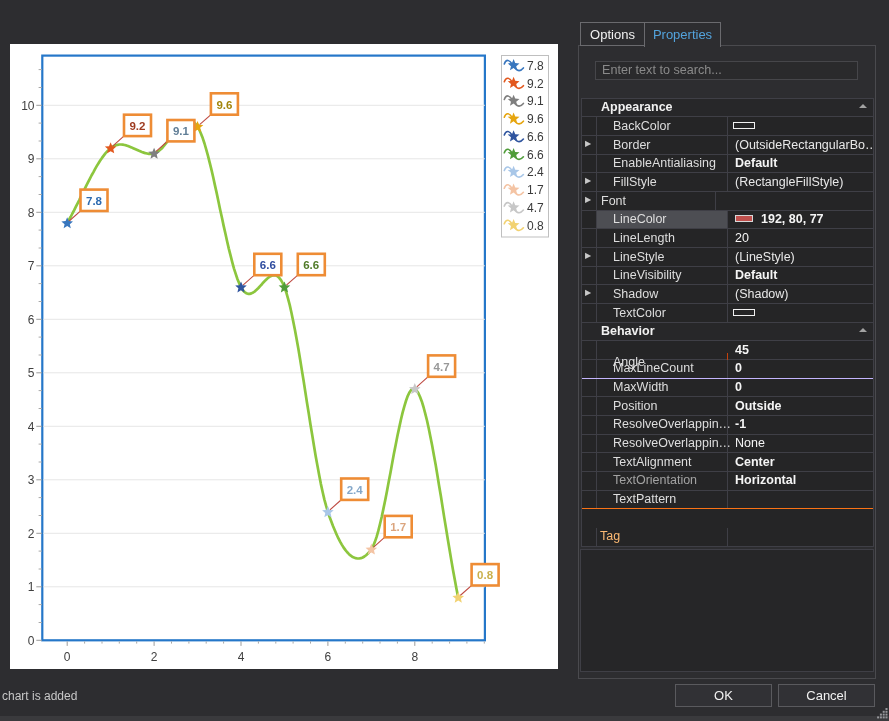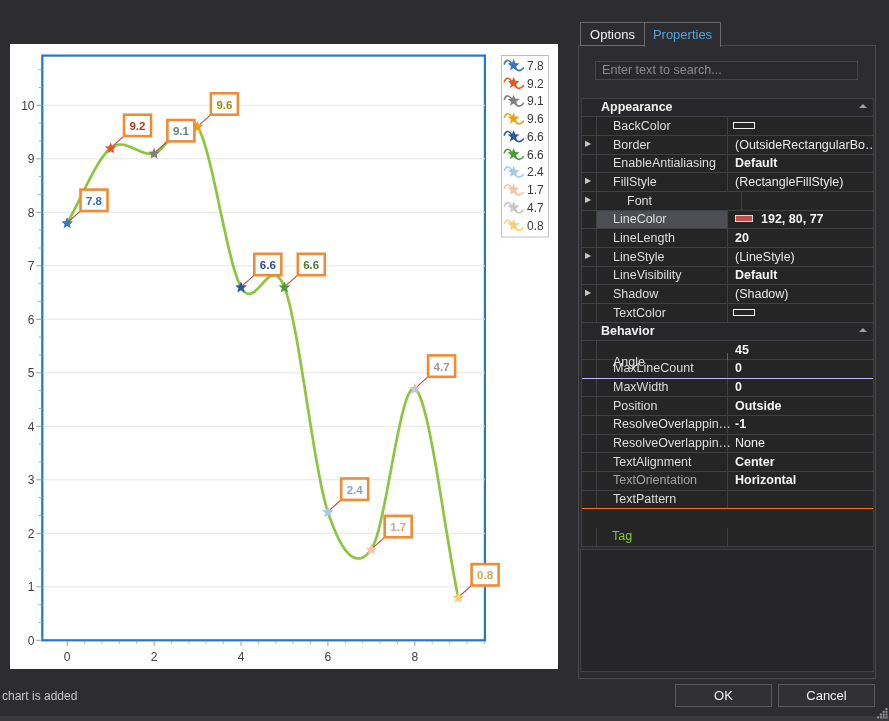--- a/index.html
+++ b/index.html
@@ -224,41 +224,41 @@
         <span style="position:absolute;left:16px;top:1.5px;font-size:12.5px;color:#DEDEDE;white-space:nowrap">FillStyle</span>
       </div>
       <div style="position:absolute;left:146px;top:0;width:145px;height:100%;overflow:hidden">
         <span style="position:absolute;left:7px;top:1.5px;font-size:12.5px;color:#E8E8E8;white-space:nowrap">(RectangleFillStyle)</span>
       </div>
     </div>
     <div style="position:absolute;left:582px;top:192.0px;width:291px;height:18.7px;border-bottom:1px solid #3F3F46;box-sizing:border-box">
       <div style="position:absolute;left:0;top:0;width:15px;height:100%;border-right:1px solid #3F3F46;box-sizing:border-box">
         <span style="position:absolute;left:3px;top:3px;font-size:8px;color:#C8C8C8">▶</span>
       </div>
-      <div style="position:absolute;left:29px;top:0;width:131px;height:100%;border-right:1px solid #3F3F46;box-sizing:border-box">
+      <div style="position:absolute;left:3px;top:0;width:131px;height:100%;border-right:1px solid #3F3F46;box-sizing:border-box">
         <span style="position:absolute;left:16px;top:1.5px;font-size:12.5px;color:#DEDEDE;white-space:nowrap">Font</span>
       </div>
     </div>
     <div style="position:absolute;left:582px;top:210.7px;width:291px;height:18.7px;border-bottom:1px solid #3F3F46;box-sizing:border-box">
       <div style="position:absolute;left:0;top:0;width:15px;height:100%;border-right:1px solid #3F3F46;box-sizing:border-box"></div>
       <div style="position:absolute;left:15px;top:0;width:131px;height:100%;background:#4D4E53;border-right:1px solid #3F3F46;box-sizing:border-box">
         <span style="position:absolute;left:16px;top:1.5px;font-size:12.5px;color:#DEDEDE;white-space:nowrap">LineColor</span>
       </div>
       <div style="position:absolute;left:146px;top:0;width:145px;height:100%;overflow:hidden">
         <span style="position:absolute;left:7px;top:4.5px;width:18px;height:7px;border:1.5px solid #D8D8D8;background:#C0504D"></span>
         <span style="position:absolute;left:33px;top:1.5px;font-size:12.5px;font-weight:bold;color:#F5F5F5">192, 80, 77</span>
       </div>
     </div>
     <div style="position:absolute;left:582px;top:229.3px;width:291px;height:18.7px;border-bottom:1px solid #3F3F46;box-sizing:border-box">
       <div style="position:absolute;left:0;top:0;width:15px;height:100%;border-right:1px solid #3F3F46;box-sizing:border-box"></div>
       <div style="position:absolute;left:15px;top:0;width:131px;height:100%;border-right:1px solid #3F3F46;box-sizing:border-box">
         <span style="position:absolute;left:16px;top:1.5px;font-size:12.5px;color:#DEDEDE;white-space:nowrap">LineLength</span>
       </div>
       <div style="position:absolute;left:146px;top:0;width:145px;height:100%;overflow:hidden">
-        <span style="position:absolute;left:7px;top:1.5px;font-size:12.5px;font-weight:bold;color:#F5F5F5;white-space:nowrap">20</span>
+        <span style="position:absolute;left:7px;top:1.5px;font-size:12.5px;font-weight:normal;color:#F5F5F5;white-space:nowrap">20</span>
       </div>
     </div>
     <div style="position:absolute;left:582px;top:248.0px;width:291px;height:18.7px;border-bottom:1px solid #3F3F46;box-sizing:border-box">
       <div style="position:absolute;left:0;top:0;width:15px;height:100%;border-right:1px solid #3F3F46;box-sizing:border-box">
         <span style="position:absolute;left:3px;top:3px;font-size:8px;color:#C8C8C8">▶</span>
       </div>
       <div style="position:absolute;left:15px;top:0;width:131px;height:100%;border-right:1px solid #3F3F46;box-sizing:border-box">
         <span style="position:absolute;left:16px;top:1.5px;font-size:12.5px;color:#DEDEDE;white-space:nowrap">LineStyle</span>
       </div>
       <div style="position:absolute;left:146px;top:0;width:145px;height:100%;overflow:hidden">
@@ -373,21 +373,21 @@
     <div style="position:absolute;left:582px;top:490.6px;width:291px;height:18.7px;border-bottom:1px solid #f97316;box-sizing:border-box">
       <div style="position:absolute;left:0;top:0;width:15px;height:100%;border-right:1px solid #3F3F46;box-sizing:border-box"></div>
       <div style="position:absolute;left:15px;top:0;width:131px;height:100%;border-right:1px solid #3F3F46;box-sizing:border-box">
         <span style="position:absolute;left:16px;top:1.5px;font-size:12.5px;color:#DEDEDE;white-space:nowrap">TextPattern</span>
       </div>
       <div style="position:absolute;left:146px;top:0;width:145px;height:100%;overflow:hidden"></div>
     </div>
     <div style="position:absolute;left:582px;top:527.9px;width:291px;height:18.7px;border-bottom:1px solid #3F3F46;box-sizing:border-box">
       <div style="position:absolute;left:0;top:0;width:15px;height:100%;border-right:1px solid #3F3F46;box-sizing:border-box"></div>
       <div style="position:absolute;left:15px;top:0;width:131px;height:100%;border-right:1px solid #3F3F46;box-sizing:border-box">
-        <span style="position:absolute;left:15px;top:1.5px;font-size:12.5px;color:#84cc16;white-space:nowrap">Tag</span>
+        <span style="position:absolute;left:3px;top:1.5px;font-size:12.5px;color:#fdba74;white-space:nowrap">Tag</span>
       </div>
       <div style="position:absolute;left:146px;top:0;width:145px;height:100%;overflow:hidden"></div>
     </div>
 
 <div class="abs" style="left:580px;top:549px;width:294px;height:123px;background:#262628;border:1px solid #3F3F46"></div>
 
 <div class="abs" style="left:675px;top:684px;width:97px;height:23px;background:#313135;border:1px solid #5A5A5E;line-height:21px;text-align:center;font-size:13px;color:#F1F1F1">OK</div>
 <div class="abs" style="left:778px;top:684px;width:97px;height:23px;background:#313135;border:1px solid #5A5A5E;line-height:21px;text-align:center;font-size:13px;color:#F1F1F1">Cancel</div>
 
 <svg class="abs" style="left:877px;top:708px" width="12" height="12">

